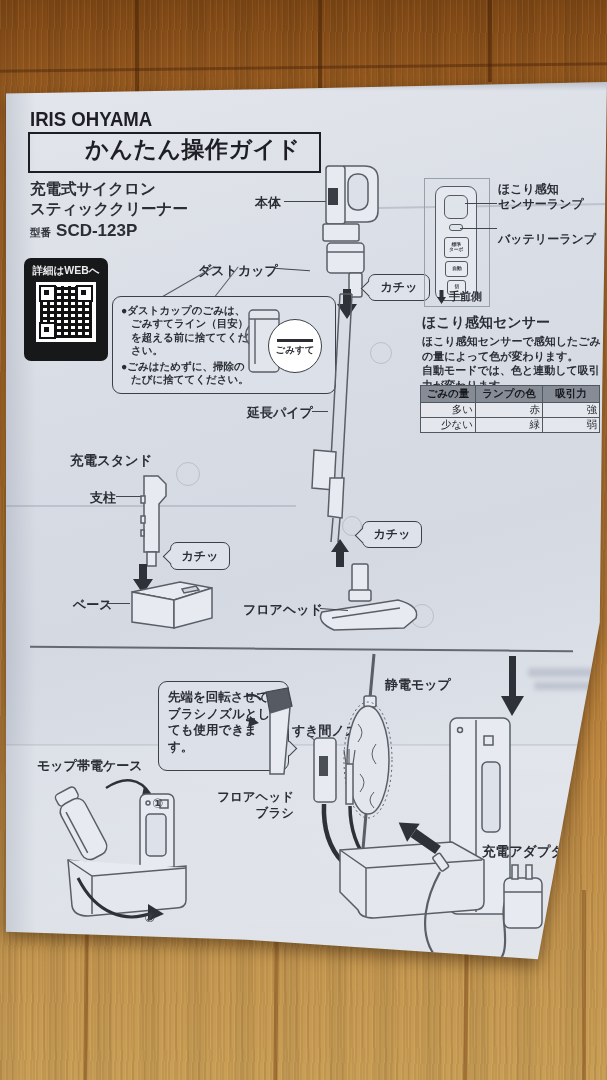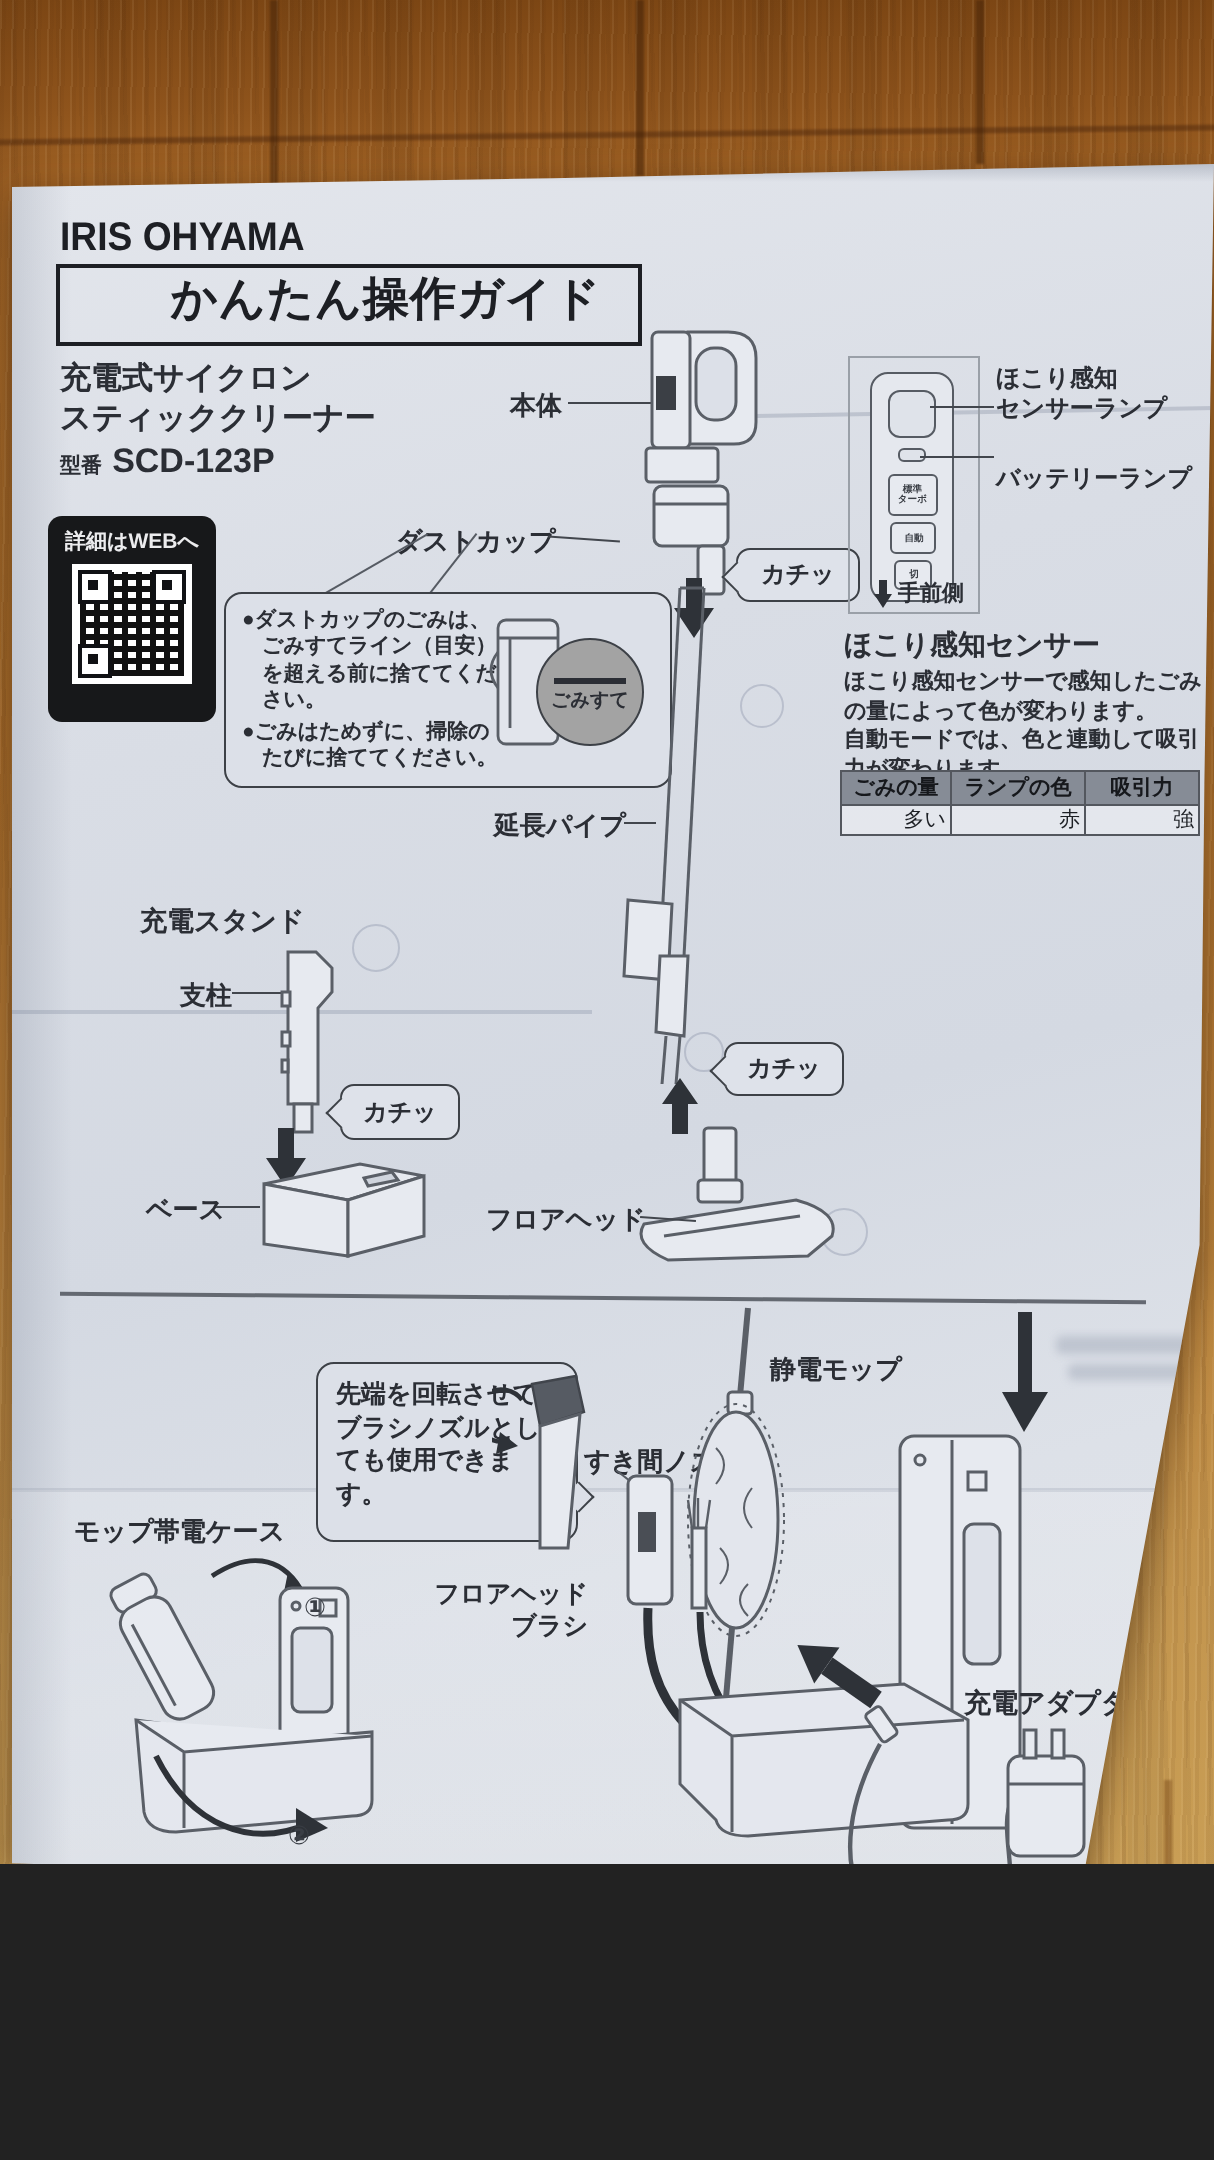--- a/index.html
+++ b/index.html
@@ -1,16 +1,16 @@
 <!DOCTYPE html>
 <html><head>
 <meta charset="utf-8">
 <style>
   html,body{margin:0;padding:0;background:#222;}
-  .scene{position:relative;width:607px;height:932px;overflow:hidden;
+  .scene{position:relative;width:607px;height:1080px;overflow:hidden;
     background:linear-gradient(180deg,#7c4614 0%,#8f541c 6%,#a66828 12%,#b2742e 40%,#bb833c 65%,#c3954e 85%,#c99e55 100%);
     font-family:"Liberation Sans","DejaVu Sans",sans-serif;}
   .wood-grain{position:absolute;inset:0;
     background:repeating-linear-gradient(91deg,rgba(255,235,200,.07) 0 1px,rgba(80,40,10,.07) 1px 3px,transparent 3px 6px),
                repeating-linear-gradient(89deg,rgba(60,30,8,.06) 0 2px,transparent 2px 11px),
                repeating-linear-gradient(90deg,rgba(0,0,0,.04) 0 18px,transparent 18px 47px);}
   .plank{position:absolute;background:rgba(62,30,6,.5);filter:blur(.4px);}
   .seam{position:absolute;background:rgba(70,34,8,.45);filter:blur(.5px);}
   .paper-wrap{position:absolute;left:6px;top:82px;width:601px;height:886px;
     filter:drop-shadow(0 6px 9px rgba(45,22,4,.55));}
@@ -118,21 +118,21 @@
       <div style="position:absolute;left:8px;top:63px;width:118px;font-size:10.5px;line-height:1.28;color:#2b2e35;text-indent:-10px;padding-left:10px;font-weight:600;">●ごみはためずに、掃除のたびに捨ててください。</div>
       <svg style="position:absolute;left:128px;top:5px;" width="48" height="86" viewBox="0 0 48 86">
         <g fill="none" stroke="#5a5f67" stroke-width="1.4">
           <rect x="8" y="8" width="30" height="62" rx="4" fill="#e2e5ec"></rect>
           <line x1="8" y1="17" x2="38" y2="17"></line>
           <line x1="14" y1="17" x2="14" y2="62"></line>
           <path d="M8,24 q-7,9 0,18"></path>
           <line x1="38" y1="46" x2="46" y2="44"></line>
         </g>
       </svg>
-      <div style="position:absolute;left:155px;top:22px;width:52px;height:52px;border:1.5px solid #3d4147;border-radius:50%;background:#a3a3a3;">
+      <div style="position:absolute;left:155px;top:22px;width:52px;height:52px;border:1.5px solid #3d4147;border-radius:50%;background:#ffffff;">
         <div style="position:absolute;left:8px;top:19px;width:36px;height:2.5px;background:#2b2e35;"></div>
         <div class="lbl" style="left:0;right:0;top:24px;text-align:center;font-size:9.5px;">ごみすて</div>
       </div>
     </div>
 
     <div class="bubble" style="left:362px;top:192px;width:60px;height:25px;">
       <span>カチッ</span>
       <div class="bubble-tail"></div>
     </div>
     <svg style="position:absolute;left:331px;top:207px;" width="20" height="30" viewBox="0 0 20 30">
@@ -180,20 +180,25 @@
           <th style="width:50px;">ごみの量</th>
           <th style="width:62px;">ランプの色</th>
           <th style="width:52px;">吸引力</th>
         </tr>
       </thead>
       <tbody>
         <tr>
           <td>多い</td>
           <td>赤</td>
           <td>強</td>
+        </tr>
+        <tr>
+          <td>少ない</td>
+          <td>緑</td>
+          <td>弱</td>
         </tr>
       </tbody>
     </table>
 
     <svg style="position:absolute;left:296px;top:210px;" width="64" height="252" viewBox="0 0 64 252">
       <g fill="#e7eaf0" stroke="#5a5f67" stroke-width="1.5">
         <line x1="38" y1="2" x2="28" y2="186"></line>
         <line x1="50" y1="2" x2="40" y2="186"></line>
         <line x1="38" y1="2" x2="50" y2="2"></line>
         <polygon points="12,158 34,160 32,198 10,196"></polygon>

